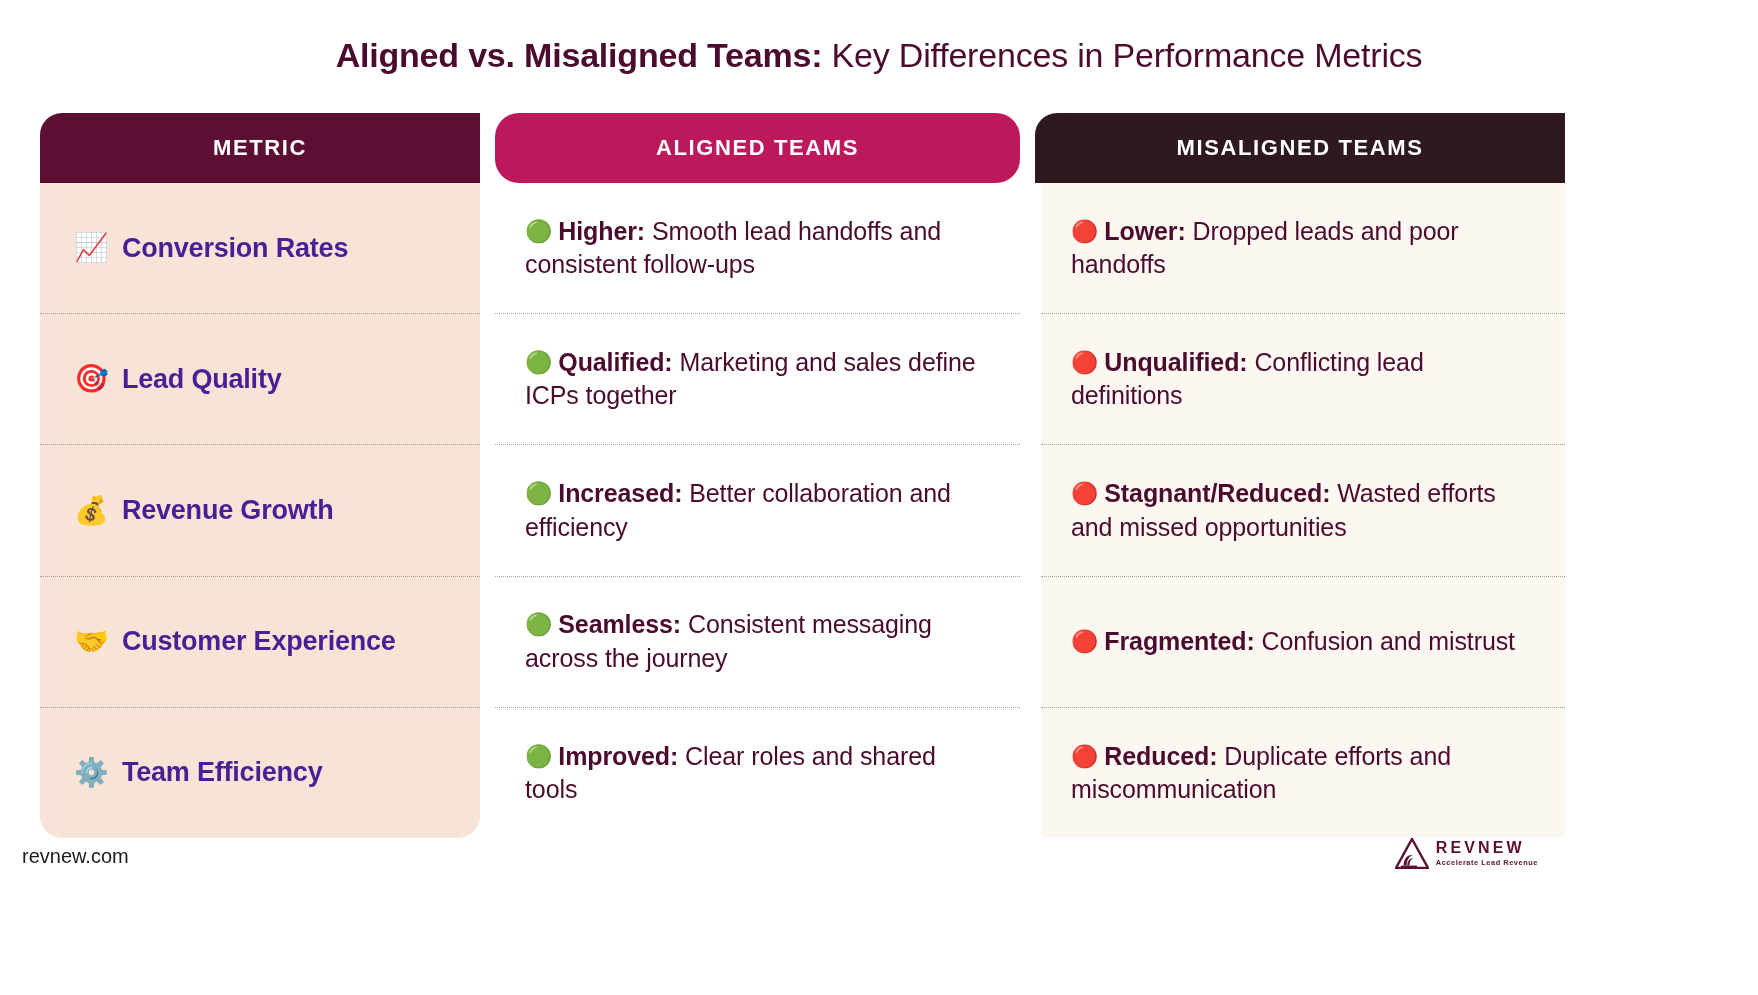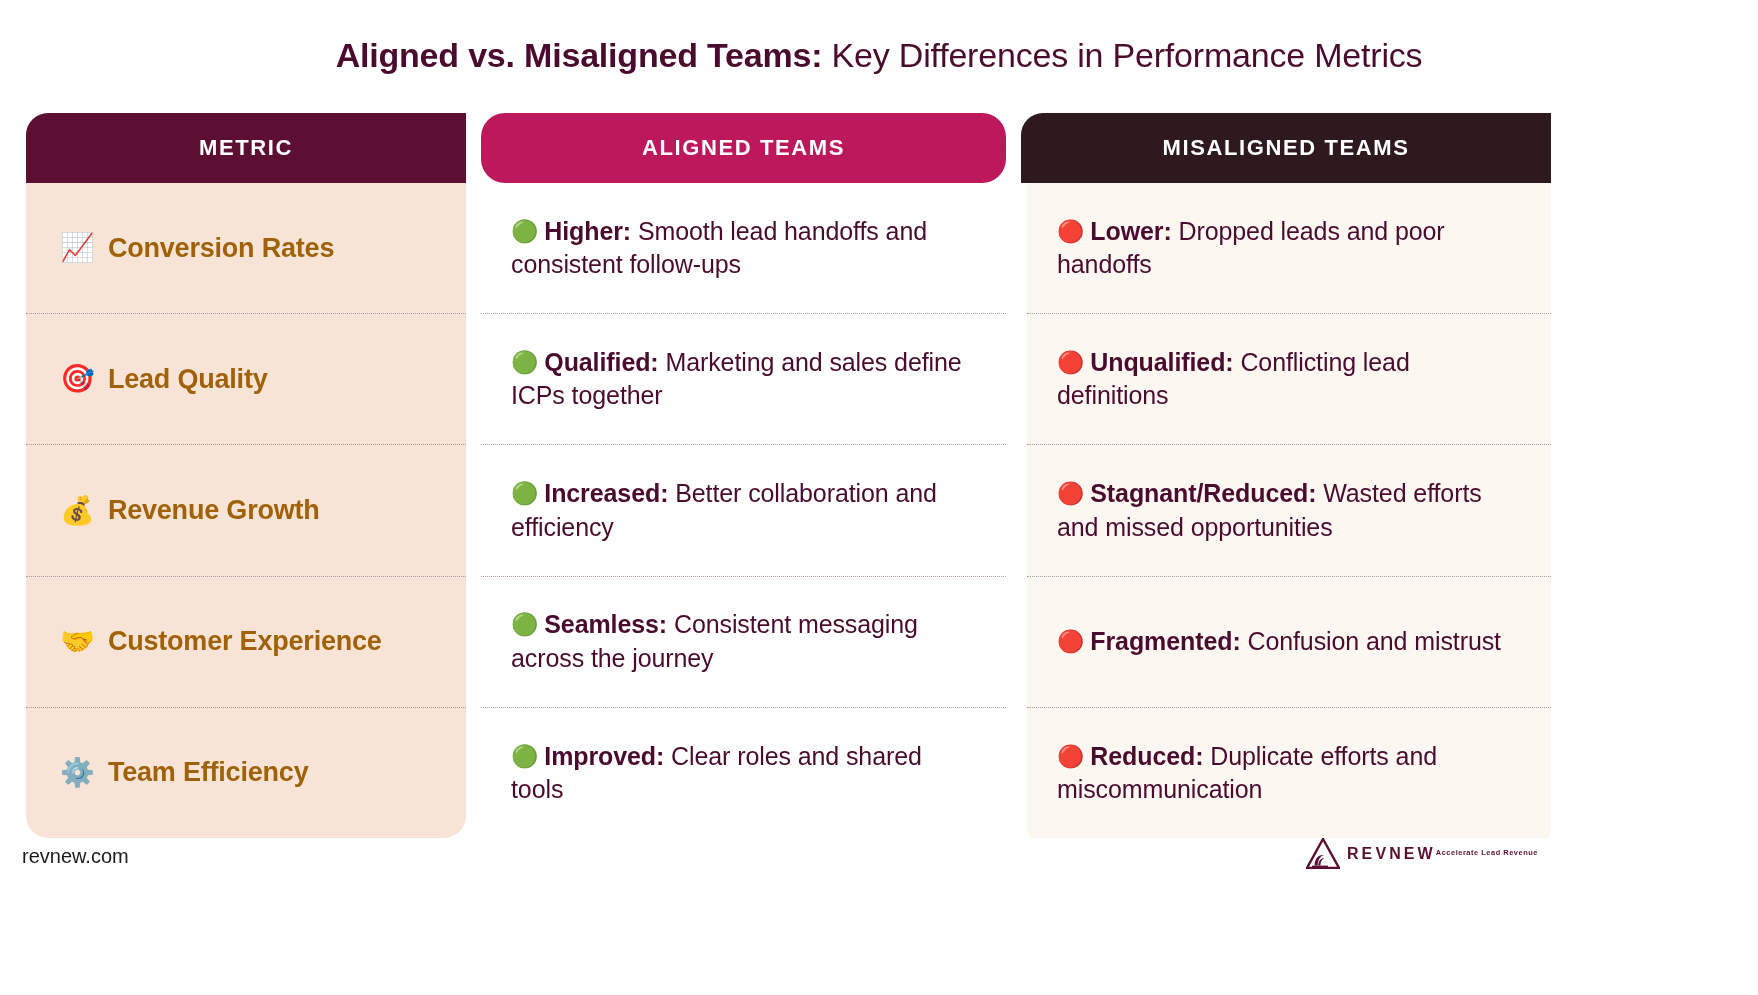--- a/index.html
+++ b/index.html
@@ -20,21 +20,21 @@
     font-size: 34px;
     letter-spacing: -0.2px;
     white-space: nowrap;
   }
   .title .t-bold { font-weight: bold; }
   .title .t-reg  { font-weight: normal; }
 
   
   .table {
     position: absolute;
-    top: 113px; left: 26px;
+    top: 113px; left: 40px;
     width: 1714px; height: 725px;
     display: grid;
     grid-template-columns: 440px 15px 525px 15px 530px;
   }
 
   .col { position: relative; display: flex; flex-direction: column; }
   .gap { background: #fff; }
 
   .col-head {
     height: 70px;
@@ -66,21 +66,21 @@
   
   .metric-cell { padding: 0 22px 0 34px; }
   .metric-inner { display: flex; align-items: center; gap: 13px; }
   .metric-emoji {
     font-size: 28px; line-height: 1;
     font-family: "DejaVu Sans", sans-serif;
   }
   .metric-label {
     font-size: 27px;
     font-weight: bold;
-    color: #a16207;
+    color: #4c1d95;
     letter-spacing: -0.2px;
   }
 
   
   .value-cell { padding: 0 30px 0 0; }
   .col-aligned  .value-cell { padding-left: 30px; }
   .col-misalign .value-cell { padding-left: 30px; }
   .value-text {
     font-size: 25px;
     line-height: 1.33;
@@ -105,21 +105,21 @@
     left: 22px; top: 845px;
     font-size: 20px;
     color: #1c1c1c;
   }
   .logo {
     position: absolute;
     right: 22px; top: 838px;
     display: flex; align-items: center; gap: 7px;
   }
   .logo-mark { width: 34px; height: 31px; display: block; }
-  .logo-text { display: flex; line-height: 1; }
+  .logo-text { display: flex; flex-direction: column; line-height: 1; }
   .logo-word {
     font-size: 16px; font-weight: bold; letter-spacing: 3.1px;
     color: #5c0f33;
   }
   .logo-tag {
     font-size: 7.4px; font-weight: bold; letter-spacing: 0.55px;
     color: #5c0f33; margin-top: 3px;
   }
 </style>
 </head>

